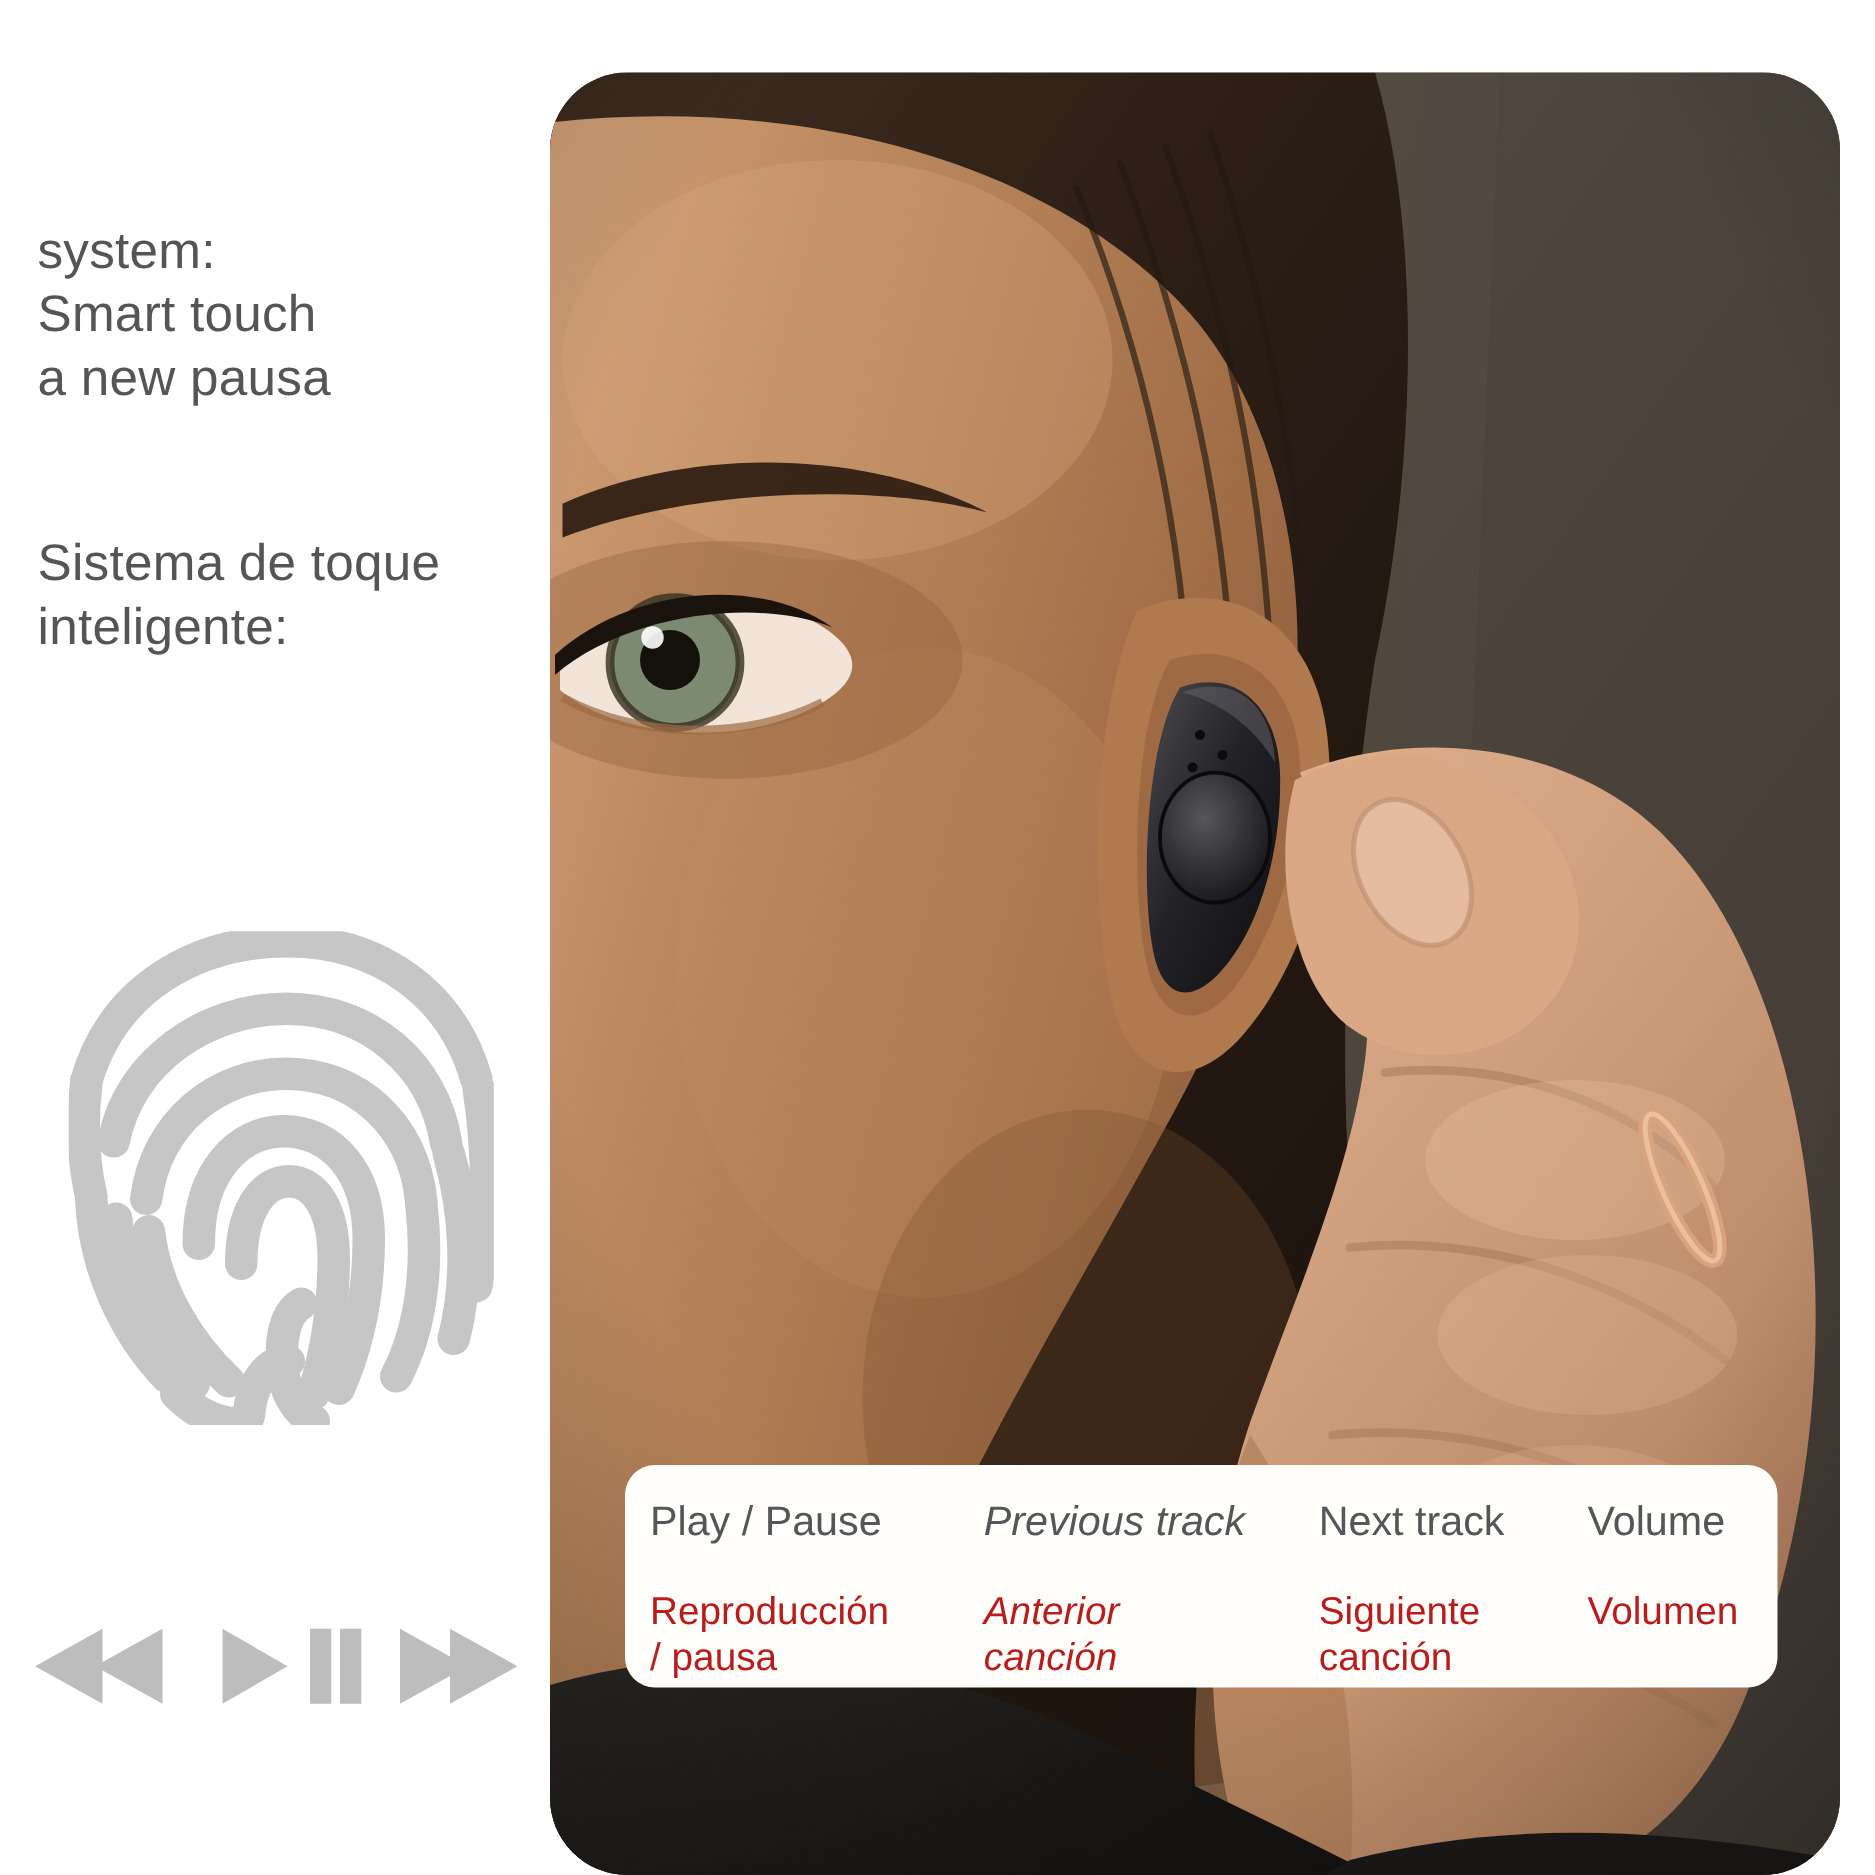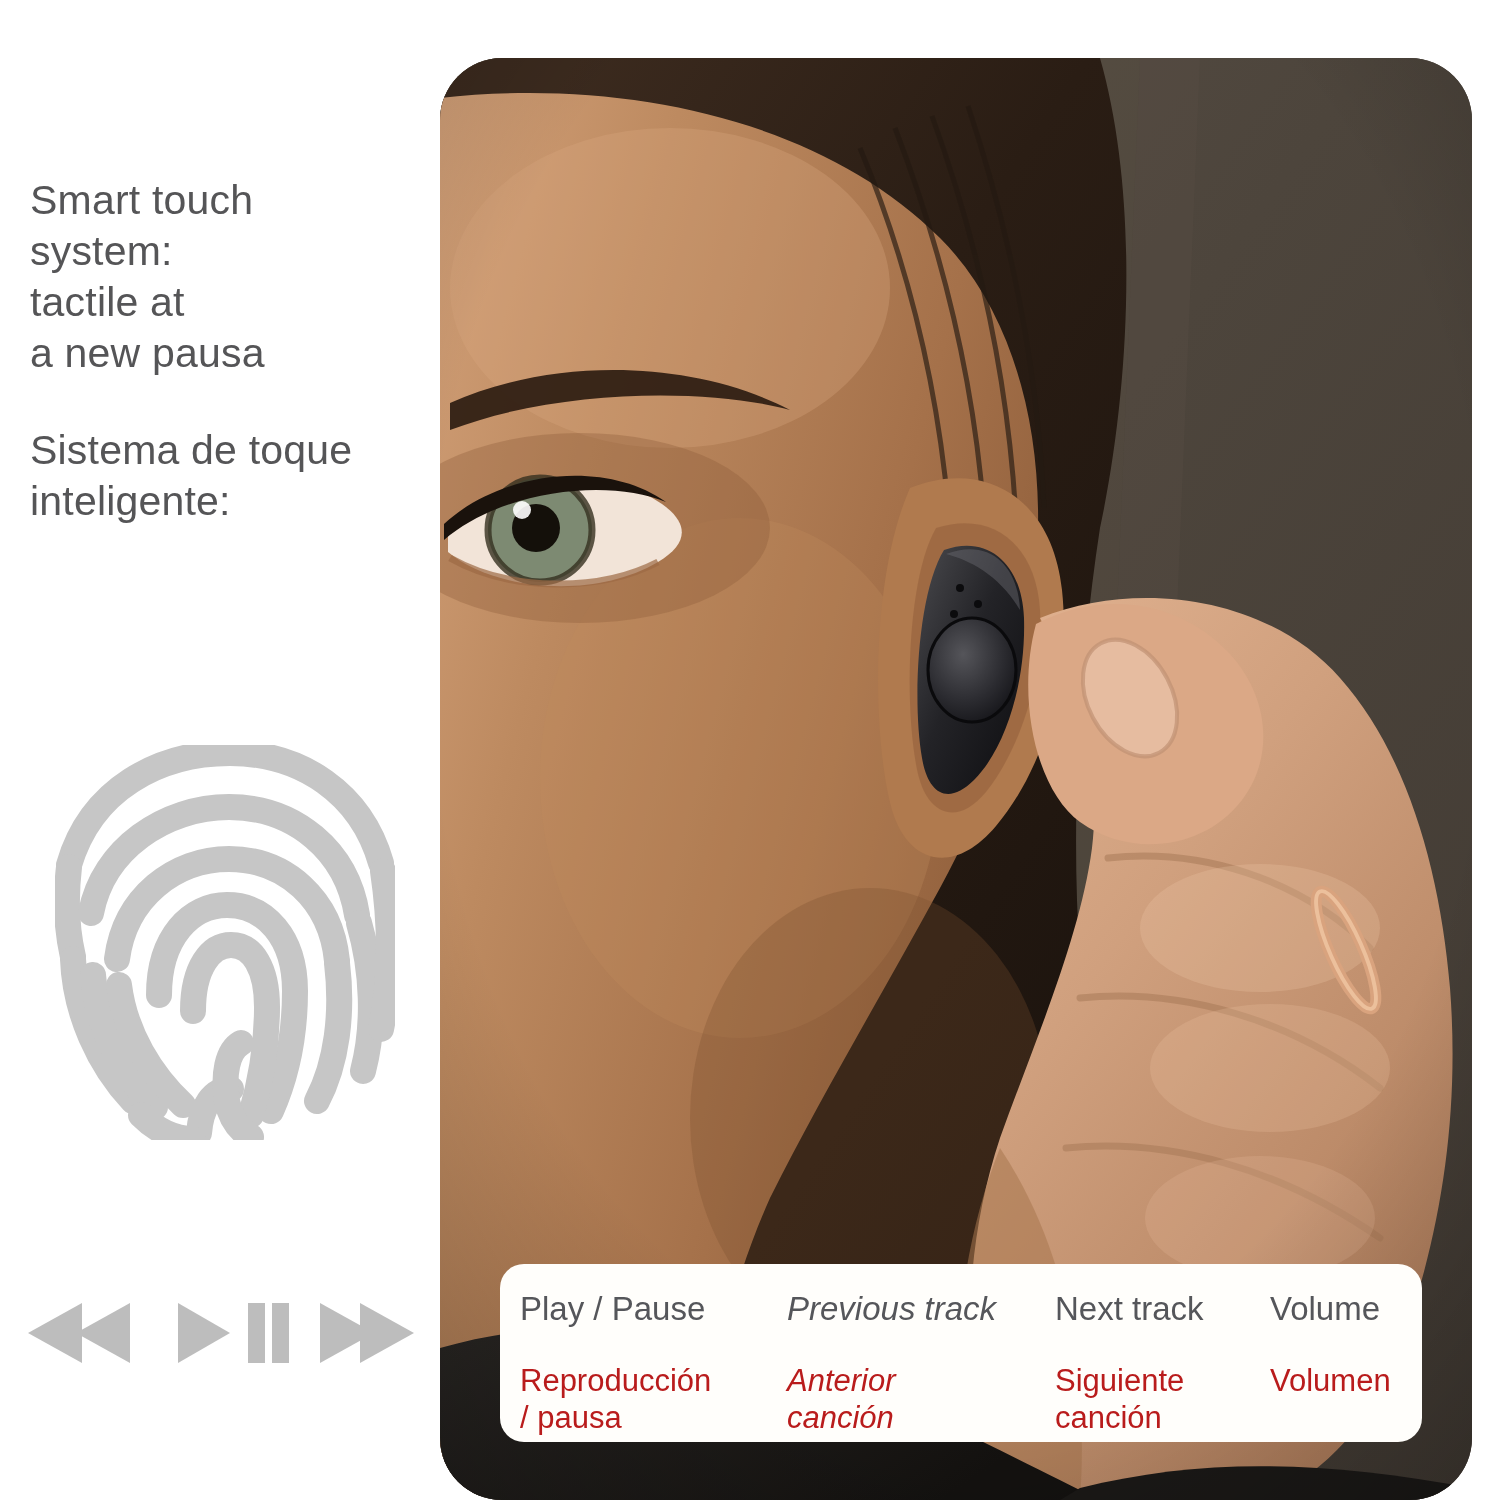--- a/index.html
+++ b/index.html
@@ -59,21 +59,21 @@
     border-radius:62px;
     overflow:hidden;
     background:#4a423a;
   }
   .photo-inner { position:absolute; inset:0; }
   .photo-inner svg { display:block; width:100%; height:100%; }
 
   
   .caption-bar {
     position:absolute;
-    left:500px; top:1264px;
+    left:500px; top:1172px;
     width:922px; height:178px;
     background:#fffefb;
     border-radius:24px;
     z-index:5;
   }
   .cap-col {
     position:absolute;
     top:0;
     height:100%;
   }
@@ -100,23 +100,22 @@
   .cap-es .ln { display:block; white-space:pre; }
 </style>
 </head>
 <body>
 
 <div id="page">
 
   <div class="left-col">
 
     <div class="headline-block headline-en">
+      <span class="ln">system:</span>
       <span class="ln">Smart touch</span>
-      <span class="ln">system:</span>
-      <span class="ln">tactile at</span>
       <span class="ln">a new pausa</span>
     </div>
 
     <div class="headline-block headline-es">
       <span class="ln">Sistema de toque</span>
       <span class="ln">inteligente:</span>
     </div>
 
     <div class="fingerprint">
       <svg viewBox="0 0 340 395" xmlns="http://www.w3.org/2000/svg">

